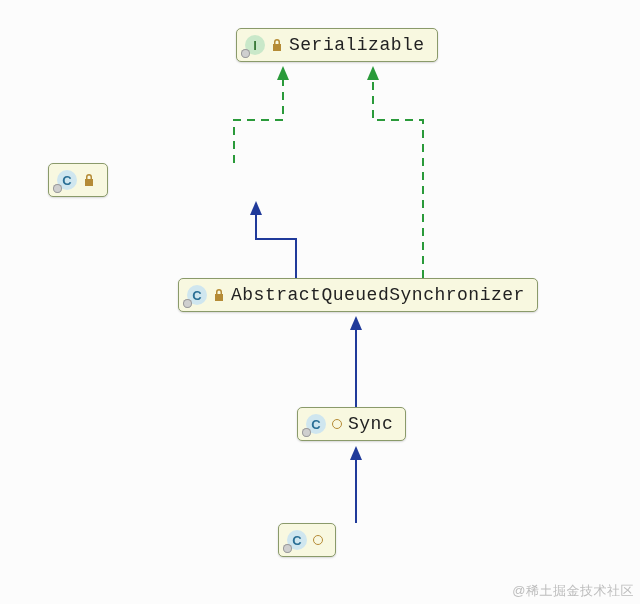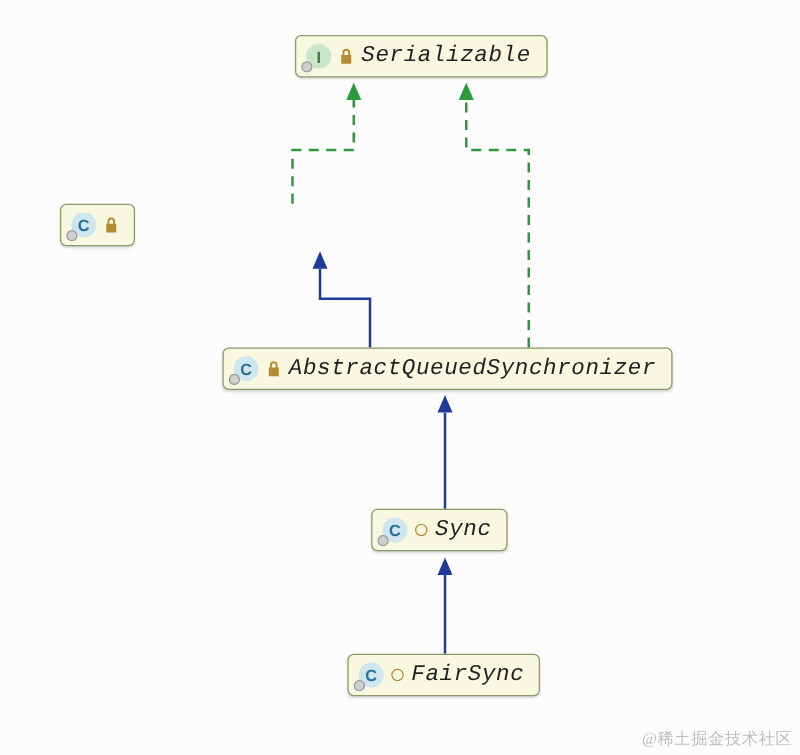--- a/index.html
+++ b/index.html
@@ -53,25 +53,24 @@
   }
   .lock-icon svg{display:block}
   .circle-icon{
     width:10px;height:10px;border:1.5px solid #b58b36;border-radius:50%;
     box-sizing:border-box;
     background:transparent;
   }
   .node-label{
     font-family:"Menlo","Consolas","Courier New",monospace;
     letter-spacing:0.5px;
-    font-style:italic;
   }
   .watermark{
     position:absolute;right:6px;bottom:4px;
-    font-family:Liberation Serif, serif;
+    font-family:Liberation Sans, sans-serif;
     font-size:13px;color:#bdbdbd;
     letter-spacing:0.5px;
   }
 </style>
 </head>
 <body>
 
 <svg class="connectors">
   <defs>
     <marker id="triExtends" markerWidth="16" markerHeight="14" refX="1" refY="7" orient="auto" markerUnits="userSpaceOnUse">
@@ -124,16 +123,15 @@
 
 <div class="node" style="left:297px;top:407px">
   <span class="badge badge-c">C</span>
   <span class="modifier-icon circle-icon"></span>
   <span class="node-label">Sync</span>
 </div>
 
 <div class="node" style="left:278px;top:523px">
   <span class="badge badge-c">C</span>
   <span class="modifier-icon circle-icon"></span>
-  <span class="node-label">FairSync</span>
 </div>
 
 <div class="watermark">@稀土掘金技术社区</div>
 
 </body></html>

